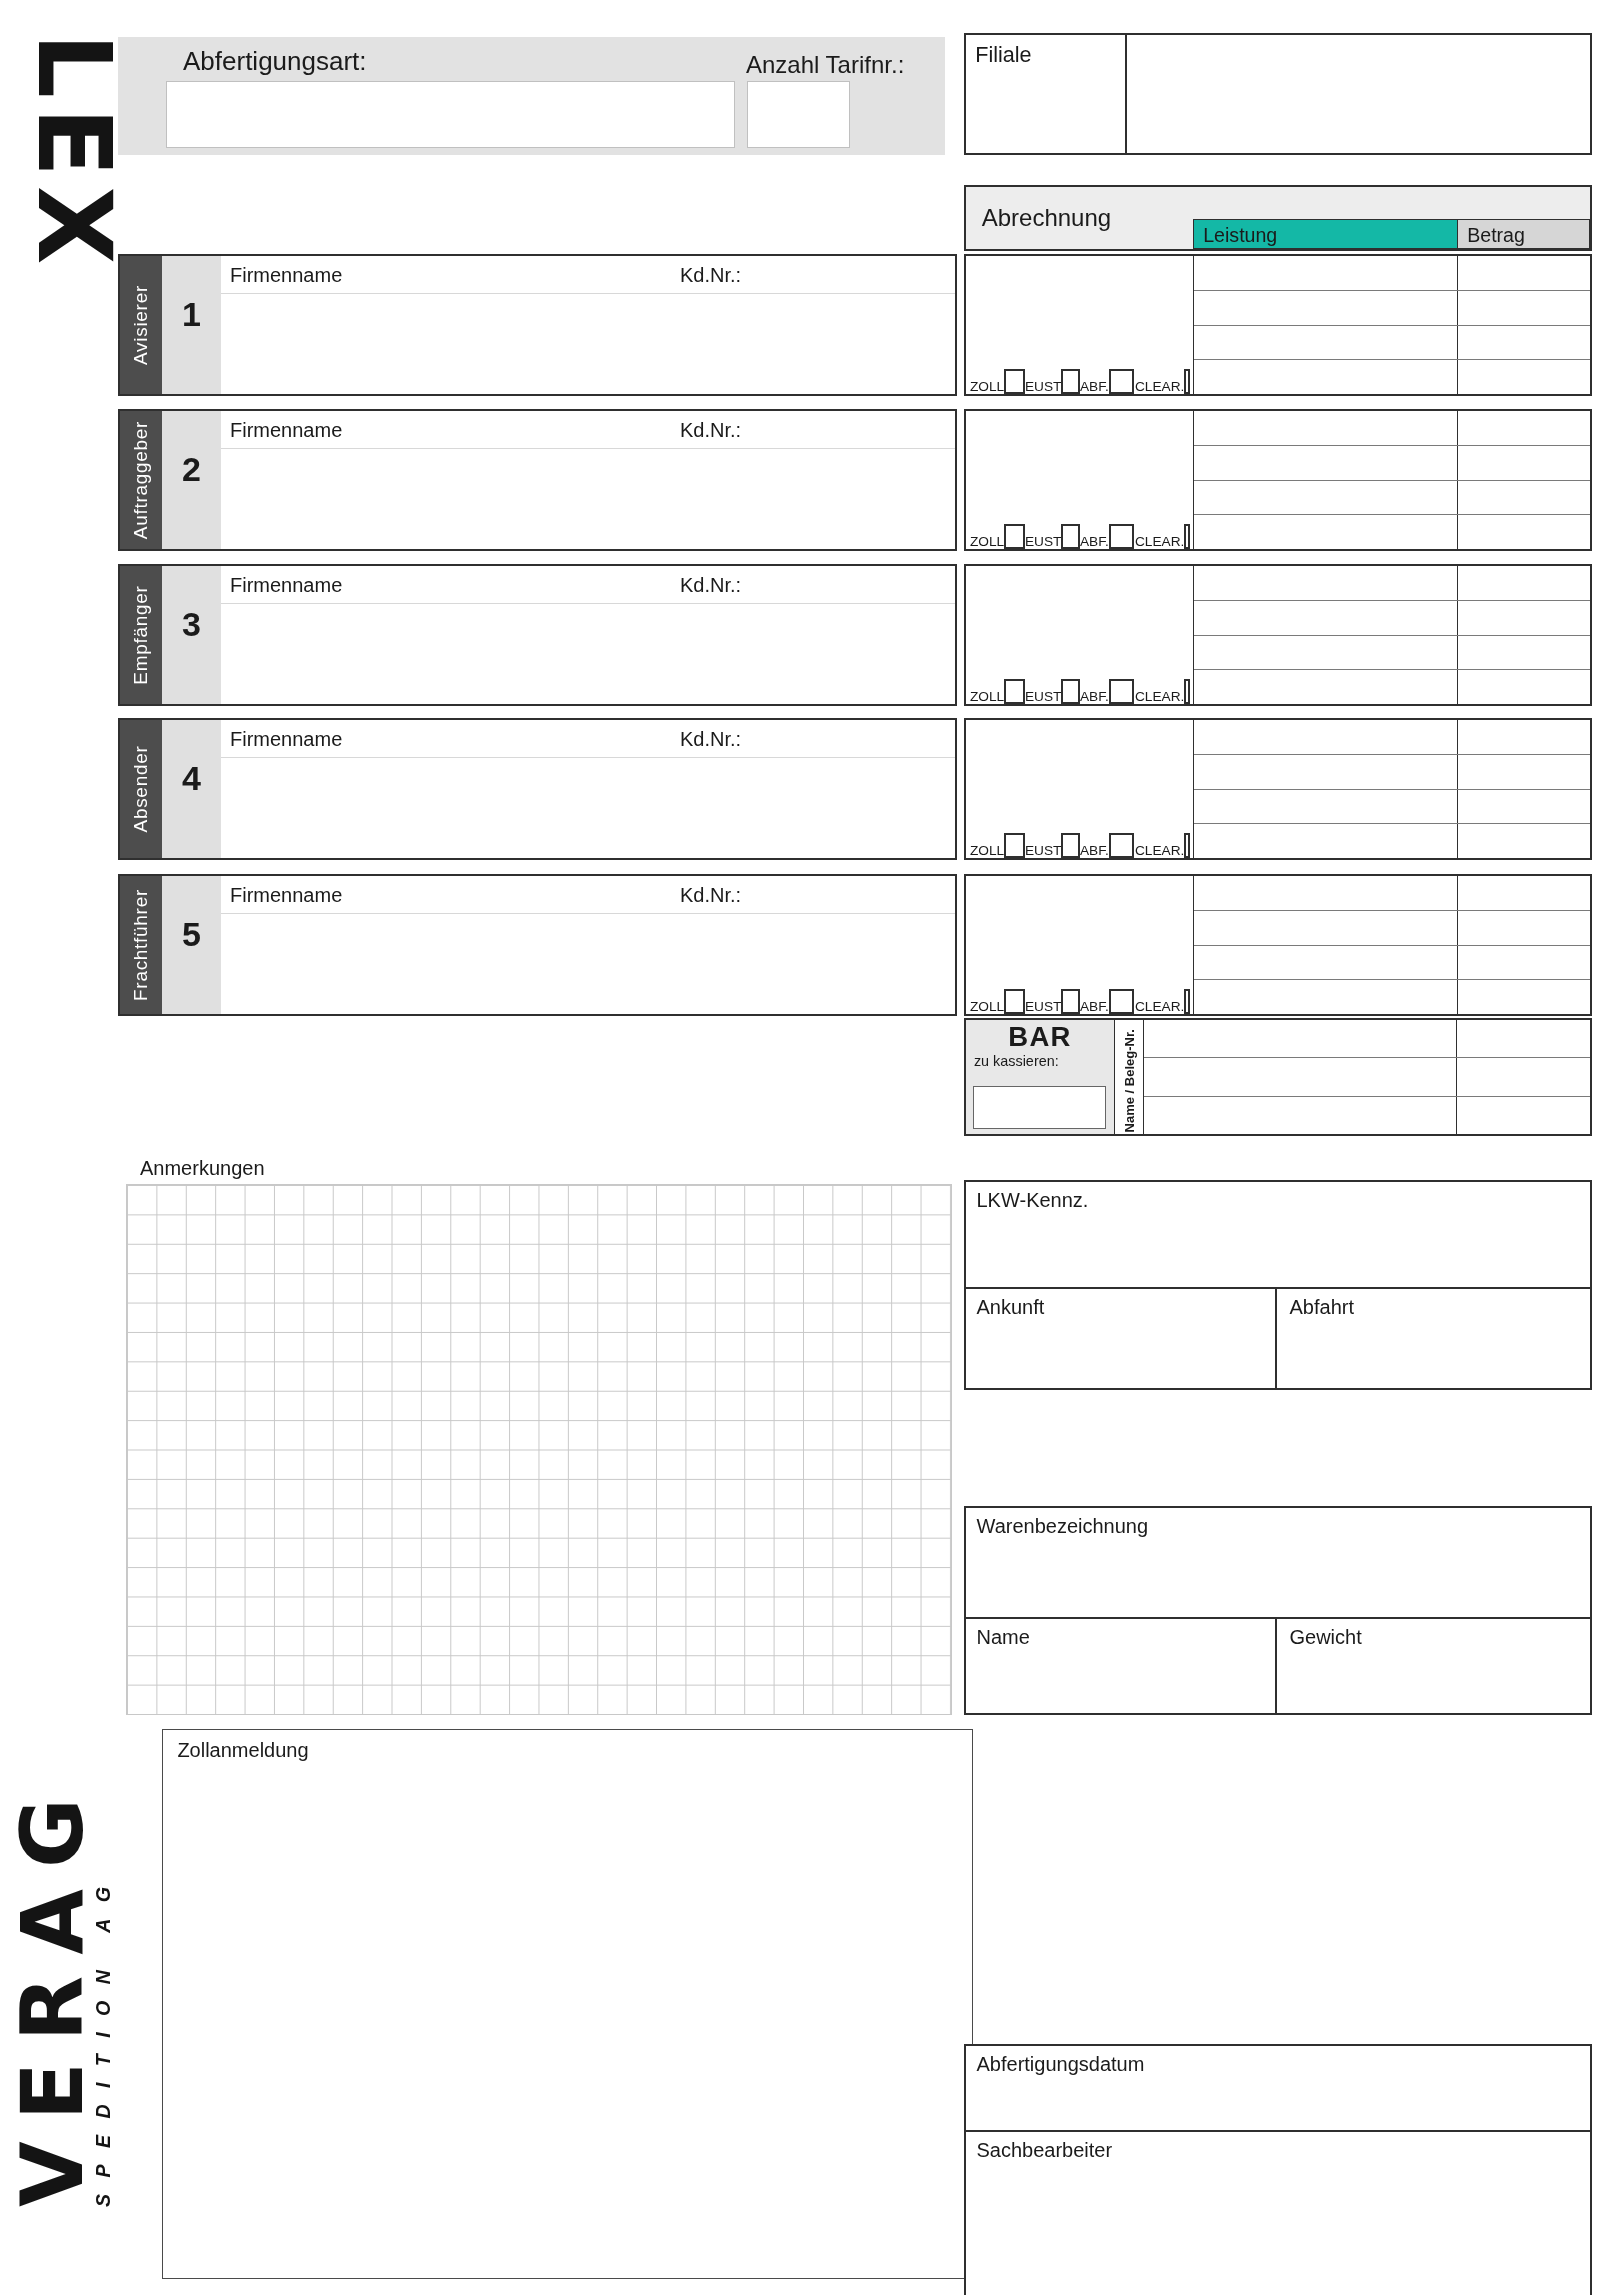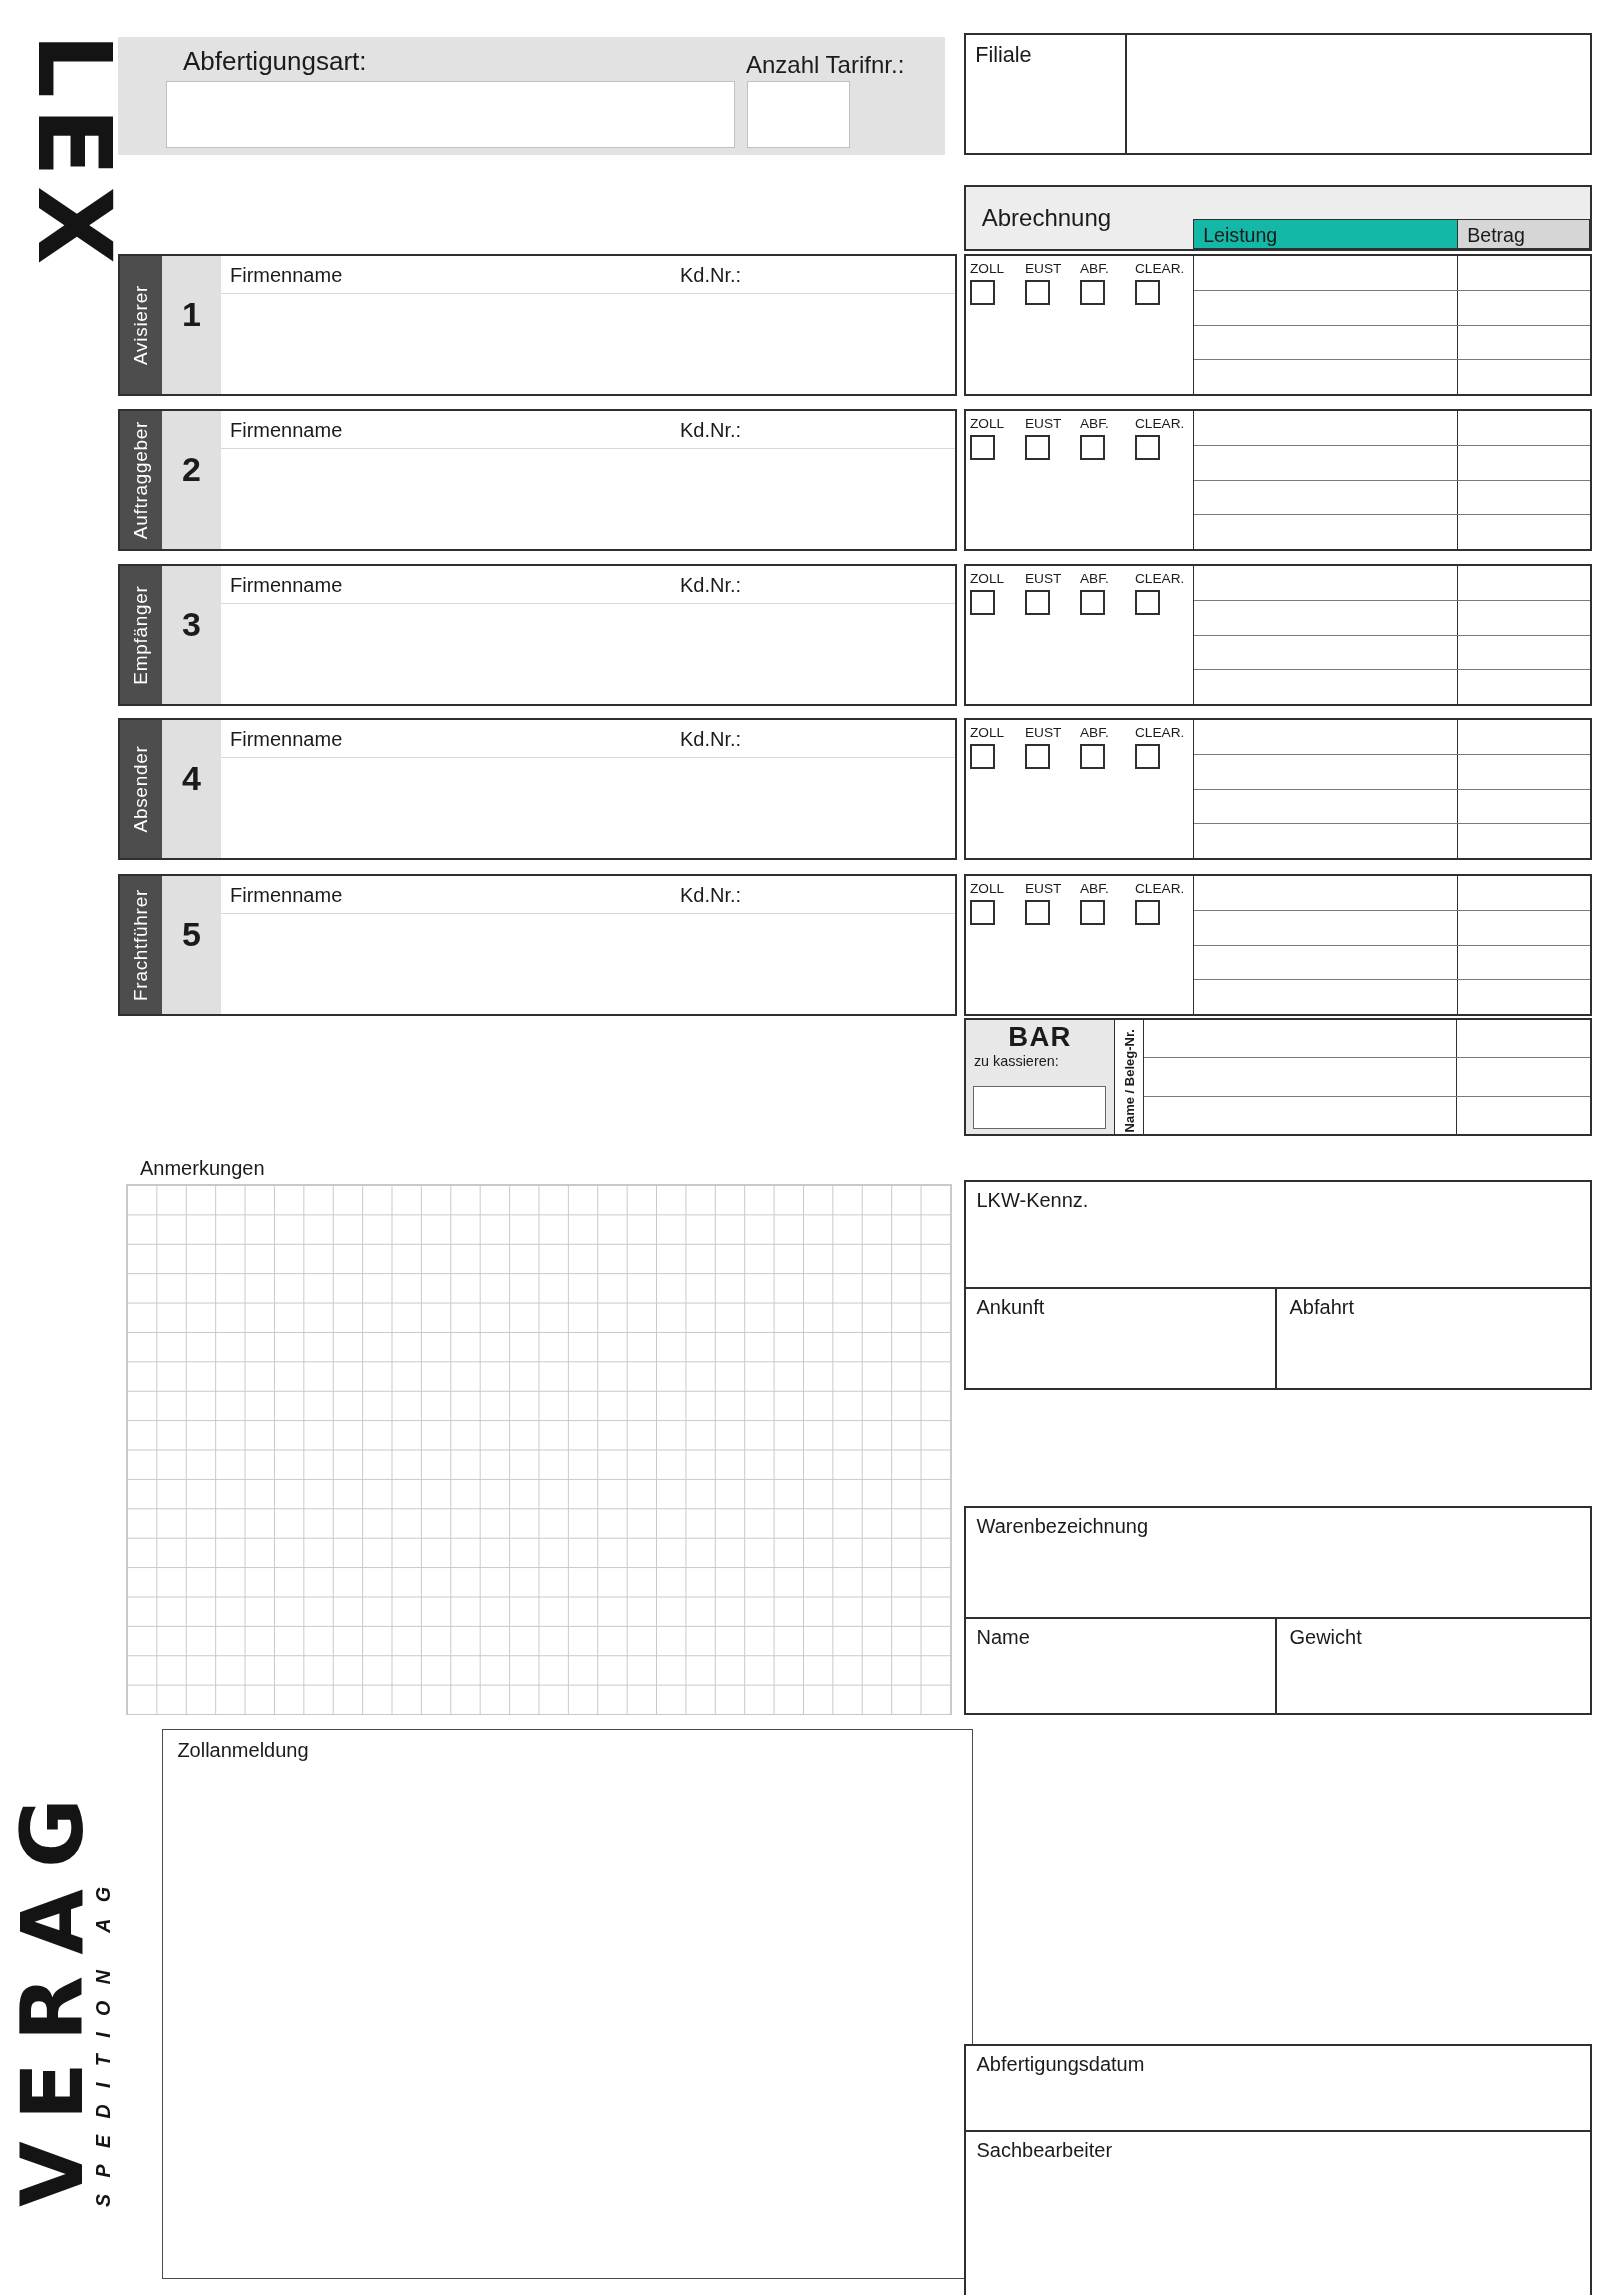--- a/index.html
+++ b/index.html
@@ -59,21 +59,21 @@
                font-size:34px; font-weight:bold; }
   .firm-label { position:absolute; left:110px; top:7.9px; font-size:20px; }
   .kdnr-label { position:absolute; left:560px; top:7.9px; font-size:20px; }
   .head-rule { position:absolute; left:101px; right:0; top:37px; height:1.3px; background:#d8d8d8; }
   .party-area { position:absolute; left:101px; top:38px; right:0; bottom:0; }
 
   
   .party-right { position:absolute; left:964px; width:628px; height:142px;
                  border:2px solid #2f2f2f; background:#fff; }
   .cb-area { position:absolute; left:0; top:0; bottom:0; width:227px; display:flex; padding:5.2px 0 0 3.9px; }
-  .cb-col { width:55px; display:flex; flex-direction:column; align-items:flex-start; }
+  .cb-col { width:55px; display:flex; flex-direction:row; align-items:flex-end; }
   .cb-label { font-size:13.7px; white-space:nowrap; }
   .cb-box { width:25px; height:25px; border:2px solid #2f2f2f; background:#fff; margin-top:3.9px; }
   .rows-area { position:absolute; left:227px; top:0; right:0; bottom:0;
                border-left:1.3px solid #2f2f2f; display:flex; flex-direction:column; }
   .acc-row { flex:1 1 0; display:flex; border-bottom:1.3px solid #7a7a7a; min-height:0; }
   .acc-row:last-child { border-bottom:none; }
   .cell-l { width:264px; border-right:1.3px solid #2f2f2f; }
   .cell-b { flex:1; }
 
   

